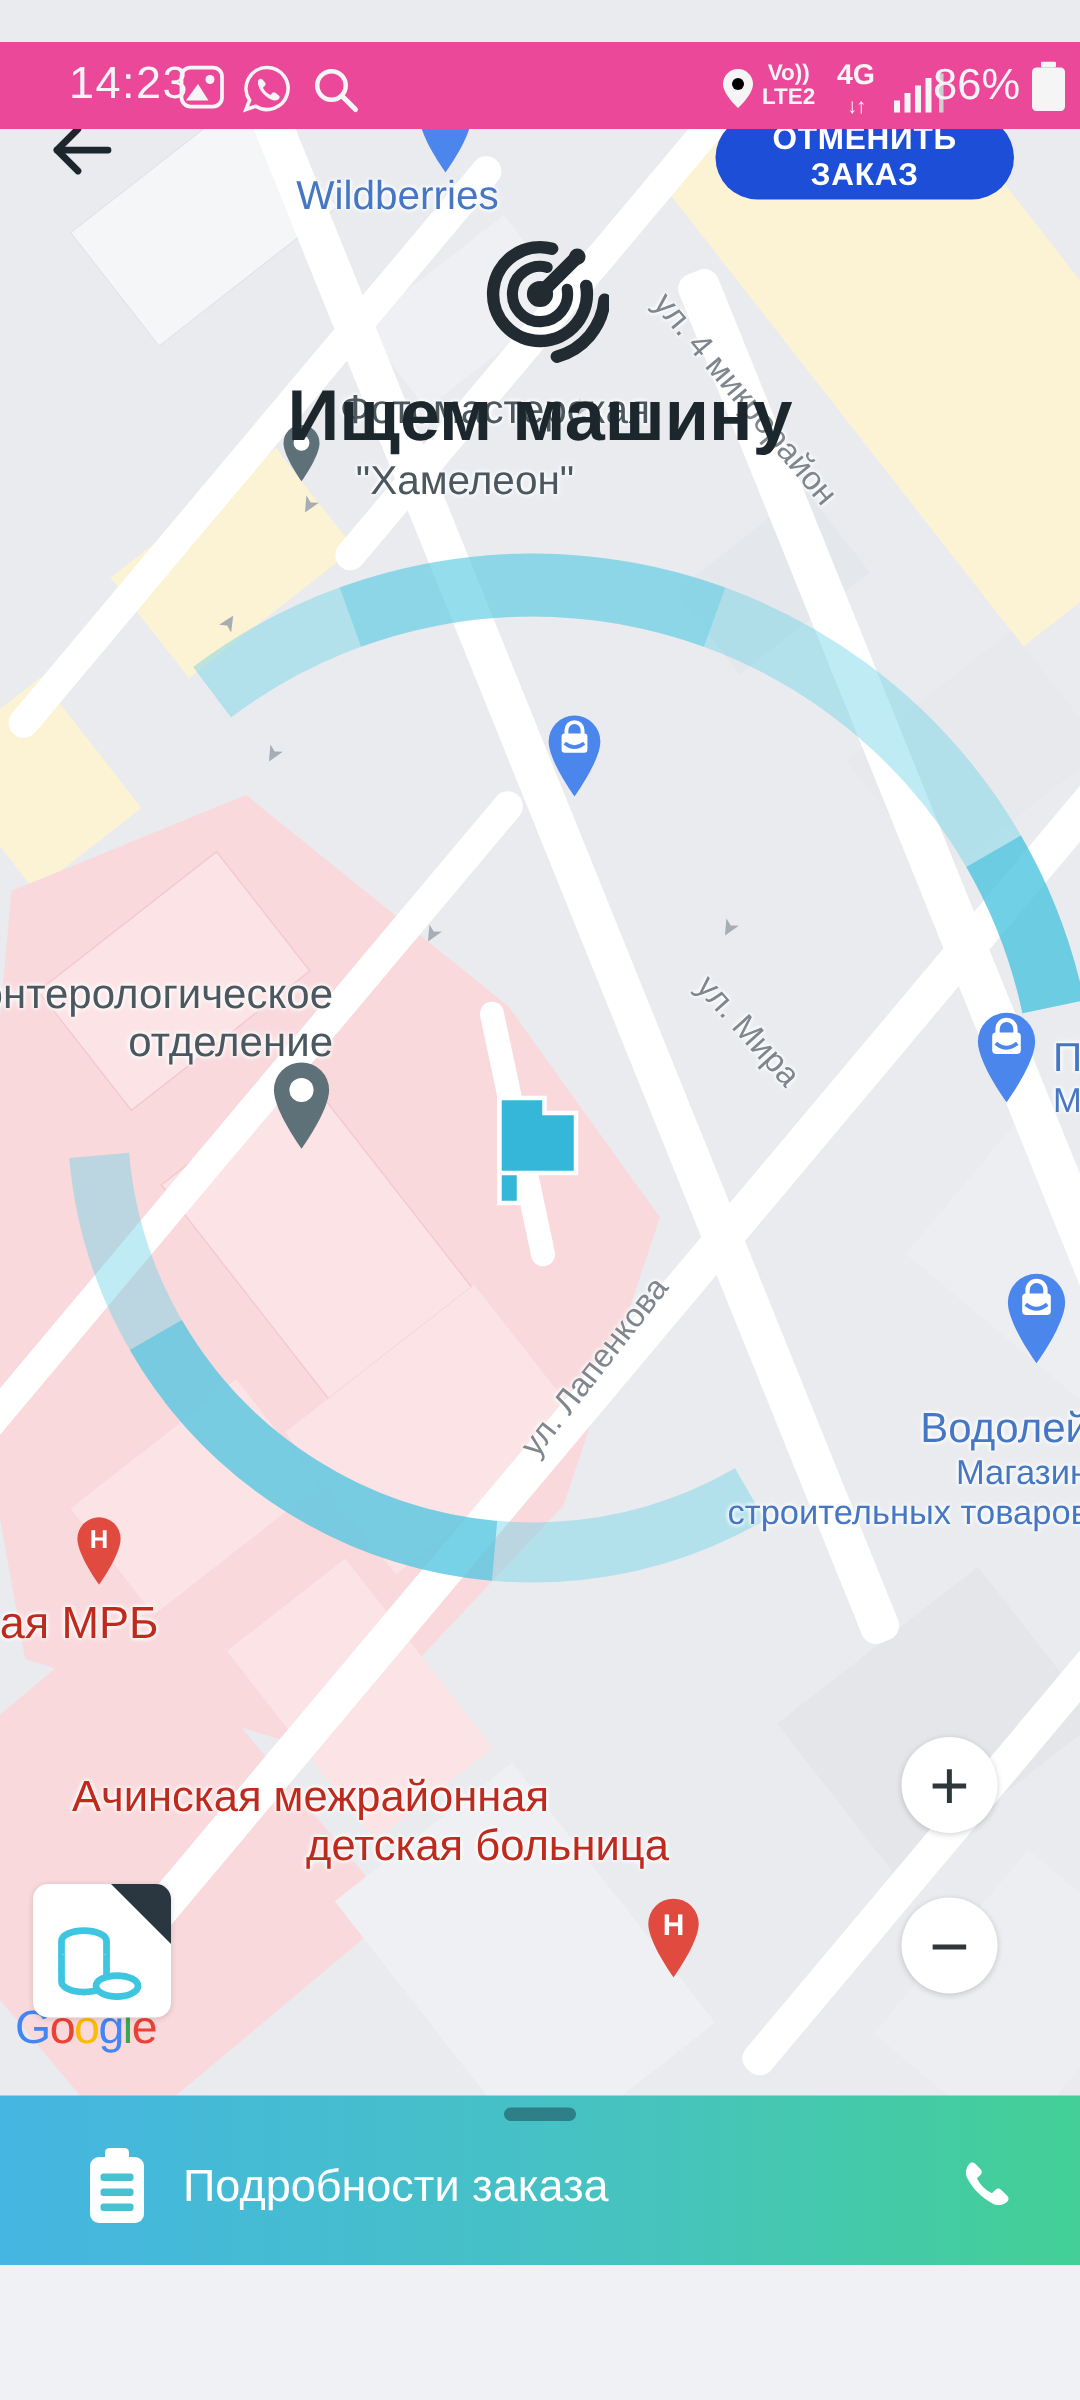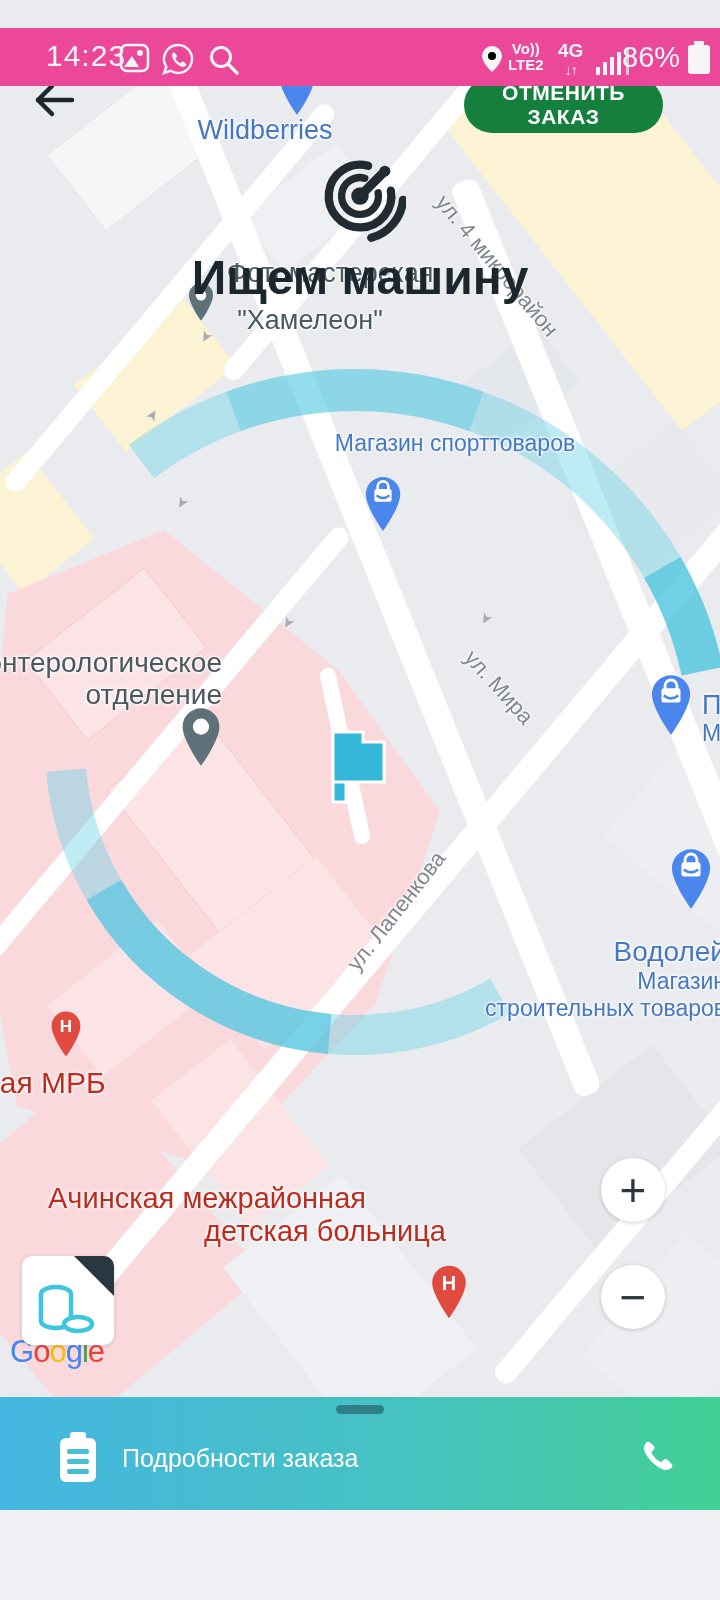--- a/index.html
+++ b/index.html
@@ -19,37 +19,37 @@
   .arrow{position:absolute;color:#a7adb5;font-size:15px;z-index:4;}
   .lbl{position:absolute;z-index:6;white-space:nowrap;text-shadow:0 0 3px #fff,0 0 3px #fff,0 0 4px #fff;}
   .street{color:#7f868d;font-size:22px;z-index:6;}
   .poi-blue{color:#4577c5;}
   .poi-gray{color:#4b5860;}
   .poi-red{color:#bf2a1e;}
   .pin{position:absolute;z-index:7;}
   .arcsvg{position:absolute;left:0;top:0;z-index:5;pointer-events:none;}
   
   .backbtn{position:absolute;left:30px;top:76px;width:48px;height:48px;z-index:9;color:#1d262c;}
-  .cancelbtn{position:absolute;left:464px;top:77px;width:199px;height:56px;background:#15803d;border-radius:28px;
+  .cancelbtn{position:absolute;left:477px;top:77px;width:199px;height:56px;background:#1d4ed8;border-radius:28px;
     color:#fff;font-size:21px;font-weight:700;letter-spacing:.5px;display:flex;align-items:center;justify-content:center;z-index:9;border:none;}
   .radarwrap{position:absolute;left:0;top:150px;width:720px;text-align:center;z-index:8;pointer-events:none;}
   .bigtitle{position:absolute;left:0;top:250px;width:720px;text-align:center;font-size:48px;font-weight:700;color:#1b262d;z-index:8;}
   .zoombtn{position:absolute;left:601px;width:64px;height:64px;border-radius:50%;background:#fff;z-index:9;
     box-shadow:0 1px 4px rgba(0,0,0,.18);display:flex;align-items:center;justify-content:center;
     font-size:46px;font-weight:500;color:#2e373c;border:none;line-height:1;}
   .paycard{position:absolute;left:22px;top:1256px;width:92px;height:89px;background:#fff;border-radius:10px;
     box-shadow:0 1px 4px rgba(0,0,0,.15);z-index:9;overflow:hidden;}
   .paycard .fold{position:absolute;right:0;top:0;width:0;height:0;border-top:40px solid #2b3740;border-left:40px solid transparent;}
   .glogo{position:absolute;left:10px;top:1334px;font-size:31px;font-weight:500;letter-spacing:-1px;z-index:8;}
   
   .sheet{position:absolute;left:0;top:1397px;width:720px;height:113px;z-index:10;
     background:linear-gradient(90deg,#45b6e2 0%,#46c2c2 55%,#43cf96 100%);}
   .handle{position:absolute;left:336px;top:8px;width:48px;height:9px;border-radius:5px;background:#2f7f89;}
   .sheetrow{position:absolute;left:58px;right:40px;top:30px;height:62px;display:flex;align-items:center;}
-  .sheettitle{color:#fff;font-size:25px;margin-left:24px;flex:1;}
+  .sheettitle{color:#fff;font-size:30px;margin-left:24px;flex:1;}
   
   .navbar{position:absolute;left:0;top:1510px;width:720px;height:90px;background:#f0f1f4;z-index:10;}
 </style>
 </head>
 <body>
 
 <div class="screen">
 
   <div class="statusbar">
     <div class="sb-time">14:23</div>
@@ -139,21 +139,20 @@
       <path d="M 103.9 832 A 290 290 0 0 0 329.7 975.9" fill="none" stroke="#49c2de" stroke-opacity="0.6" stroke-width="40"></path>
     </svg>
 
     <div class="lbl street" style="left:450px;top:132px;transform:rotate(50deg);transform-origin:0 0">ул. 4 микрорайон</div>
     <div class="lbl street" style="left:478px;top:587px;transform:rotate(48deg);transform-origin:0 0">ул. Мира</div>
     <div class="lbl street" style="left:352px;top:897px;transform:rotate(-52deg);transform-origin:0 50%">ул. Лапенкова</div>
 
     <div class="lbl poi-blue" style="left:0;top:57px;width:530px;text-align:center;font-size:27px">Wildberries</div>
     <div class="lbl poi-gray" style="left:0;top:200px;width:660px;text-align:center;font-size:27px">Фотомастерская</div>
     <div class="lbl poi-gray" style="left:0;top:247px;width:620px;text-align:center;font-size:27px">"Хамелеон"</div>
-    <div class="lbl poi-blue" style="left:190px;top:372px;width:530px;text-align:center;font-size:23px">Магазин спорттоваров</div>
     <div class="lbl poi-gray" style="left:-120px;top:589px;width:342px;text-align:right;font-size:28px">энтерологическое</div>
     <div class="lbl poi-gray" style="left:-120px;top:621px;width:342px;text-align:right;font-size:28px">отделение</div>
     <div class="lbl poi-red" style="left:-14px;top:1008px;font-size:30px">кая МРБ</div>
     <div class="lbl poi-red" style="left:48px;top:1124px;width:530px;text-align:left;font-size:29px">Ачинская межрайонная</div>
     <div class="lbl poi-red" style="left:60px;top:1157px;width:530px;text-align:center;font-size:29px">детская больница</div>
     <div class="lbl poi-blue" style="left:430px;top:878px;width:296px;text-align:right;font-size:28px">Водолей</div>
     <div class="lbl poi-blue" style="left:430px;top:910px;width:296px;text-align:right;font-size:23px">Магазин</div>
     <div class="lbl poi-blue" style="left:430px;top:937px;width:296px;text-align:right;font-size:23px">строительных товаров</div>
     <div class="lbl poi-blue" style="left:702px;top:632px;font-size:27px">П</div>
     <div class="lbl poi-blue" style="left:702px;top:662px;font-size:23px">М</div>

